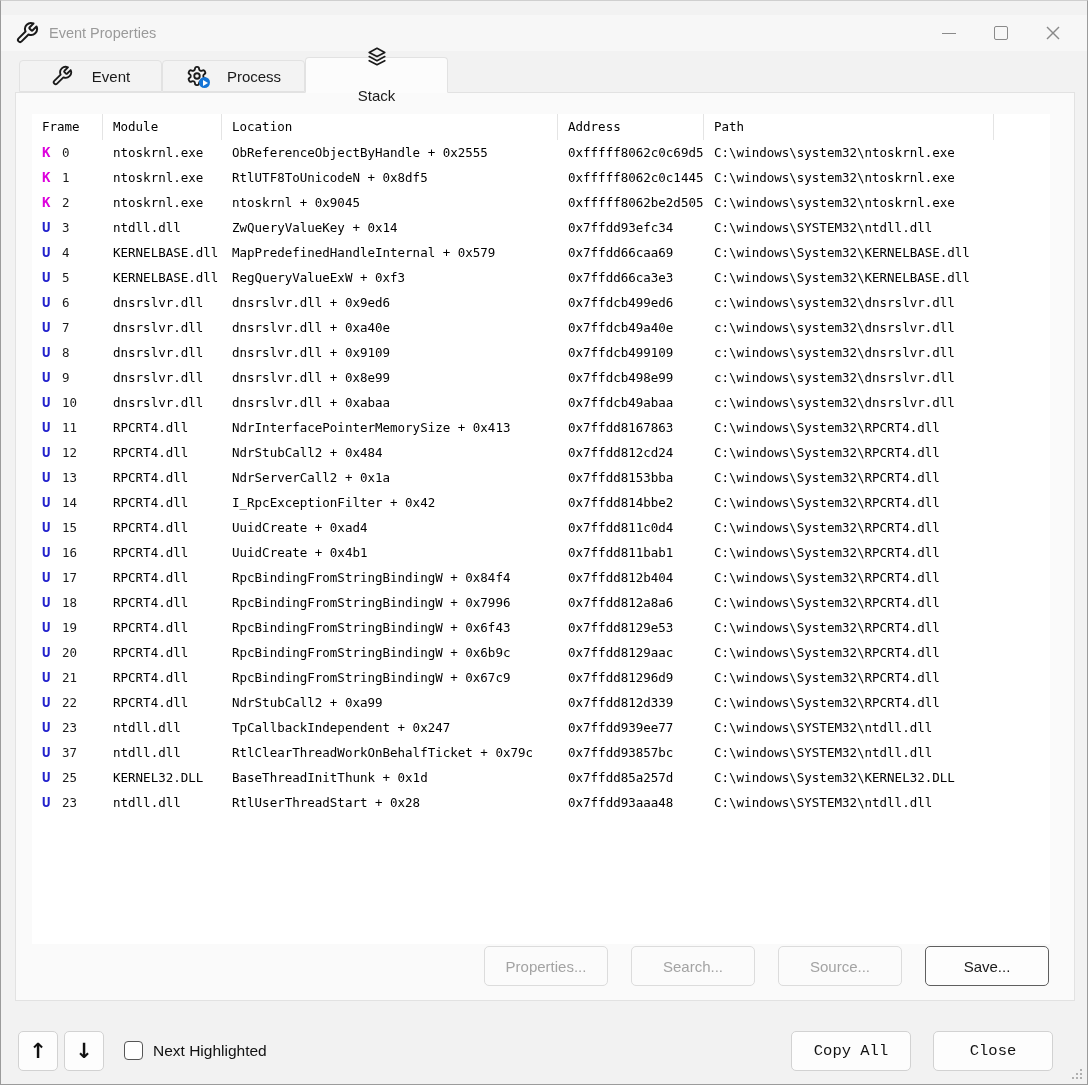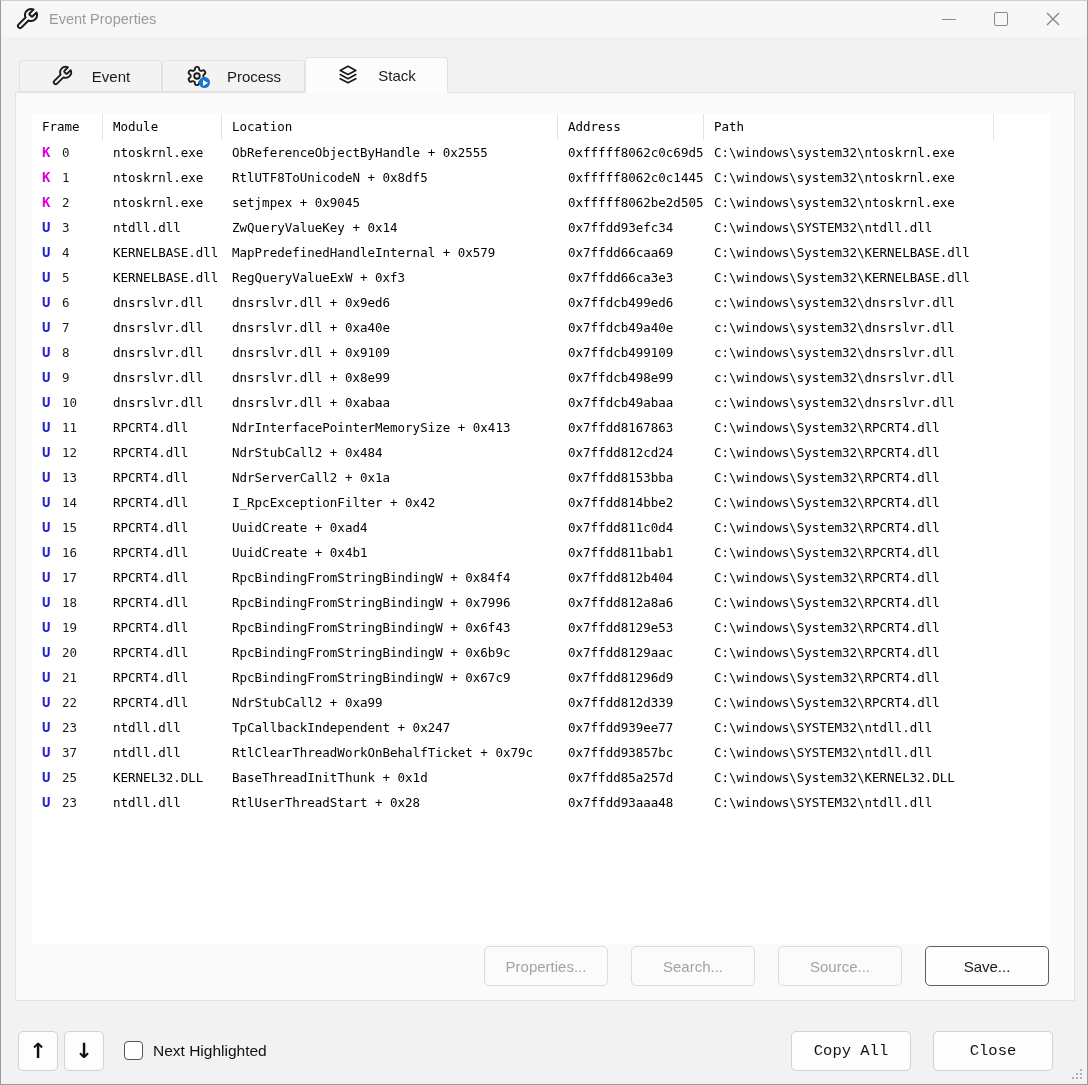--- a/index.html
+++ b/index.html
@@ -1,32 +1,32 @@
 <!DOCTYPE html>
 <html style="--k-color: #dd00dd; --u-color: #2222cc; --accent: #1374d6;"><head>
 <meta charset="utf-8">
 <style>
   html,body{margin:0;padding:0;}
   body{width:1088px;height:1085px;font-family:"Liberation Sans",sans-serif;background:#e8e8e8;}
   .window{position:relative;width:1086px;height:1083px;background:#f2f2f2;overflow:hidden;
           border:1px solid #9b9b9b;border-top-color:#cfcfcf;}
   
-  .titlebar{position:absolute;left:0;top:0;width:100%;height:36px;background:#f7f7f7;}
+  .titlebar{position:absolute;left:0;top:14px;width:100%;height:36px;background:#f7f7f7;}
   .title-icon{position:absolute;left:14px;top:6px;width:24px;height:24px;}
   .title-text{position:absolute;left:48px;top:0;line-height:36px;font-size:14.5px;color:#9a9a9a;}
   .win-controls{position:absolute;right:8px;top:0;height:36px;display:flex;}
   .win-btn{width:52px;height:36px;display:flex;align-items:center;justify-content:center;}
   .min-glyph{width:14px;height:0;border-top:1.5px solid #8a8a8a;}
   .max-glyph{width:12px;height:12px;border:1.3px solid #8a8a8a;border-radius:2px;}
   
   .tabs{position:absolute;left:18px;top:59px;display:flex;z-index:3;}
   .tab{width:143px;height:32px;display:flex;align-items:center;justify-content:center;gap:19px;
        background:#f3f3f3;border:1px solid #e2e2e2;border-radius:4px 4px 0 0;
        font-size:15px;color:#1a1a1a;box-sizing:border-box;}
-  .tab.active{background:#fcfcfc;border-bottom:1px solid #fcfcfc;height:36px;margin-top:-3px;}
+  .tab.active{background:#fcfcfc;border-bottom:1px solid #fcfcfc;height:36px;margin-top:-3px;flex-direction:column;}
   .tab-icon{width:22px;height:22px;position:relative;flex:0 0 auto;}
   .badge{position:absolute;right:-2px;bottom:-1px;width:11px;height:11px;border-radius:50%;
          background:var(--accent,#1374d6);display:flex;align-items:center;justify-content:center;}
   .badge .tri{width:0;height:0;border-left:5px solid #fff;border-top:3px solid transparent;
               border-bottom:3px solid transparent;margin-left:2px;}
   
   .panel{position:absolute;left:14px;top:91px;width:1058px;height:907px;background:#fafafa;
          border:1px solid #e2e2e2;z-index:2;}
   .listview{position:absolute;left:16px;top:21px;width:1018px;height:830px;background:#ffffff;
             font-family:"DejaVu Sans Mono",monospace;font-size:12.5px;color:#000;}
@@ -144,21 +144,21 @@
     <div class="c w-frame"><span class="frame-letter fk">K</span><span class="frame-num">1</span></div>
     <div class="c w-module">ntoskrnl.exe</div>
     <div class="c w-loc">RtlUTF8ToUnicodeN + 0x8df5</div>
     <div class="c w-addr">0xfffff8062c0c1445</div>
     <div class="c w-path">C:\windows\system32\ntoskrnl.exe</div>
     <div class="c w-fill"></div>
   </div>
           <div class="lv-row">
     <div class="c w-frame"><span class="frame-letter fk">K</span><span class="frame-num">2</span></div>
     <div class="c w-module">ntoskrnl.exe</div>
-    <div class="c w-loc">setjmpex + 0x9045</div>
+    <div class="c w-loc">ntoskrnl + 0x9045</div>
     <div class="c w-addr">0xfffff8062be2d505</div>
     <div class="c w-path">C:\windows\system32\ntoskrnl.exe</div>
     <div class="c w-fill"></div>
   </div>
           <div class="lv-row">
     <div class="c w-frame"><span class="frame-letter fu">U</span><span class="frame-num">3</span></div>
     <div class="c w-module">ntdll.dll</div>
     <div class="c w-loc">ZwQueryValueKey + 0x14</div>
     <div class="c w-addr">0x7ffdd93efc34</div>
     <div class="c w-path">C:\windows\SYSTEM32\ntdll.dll</div>

